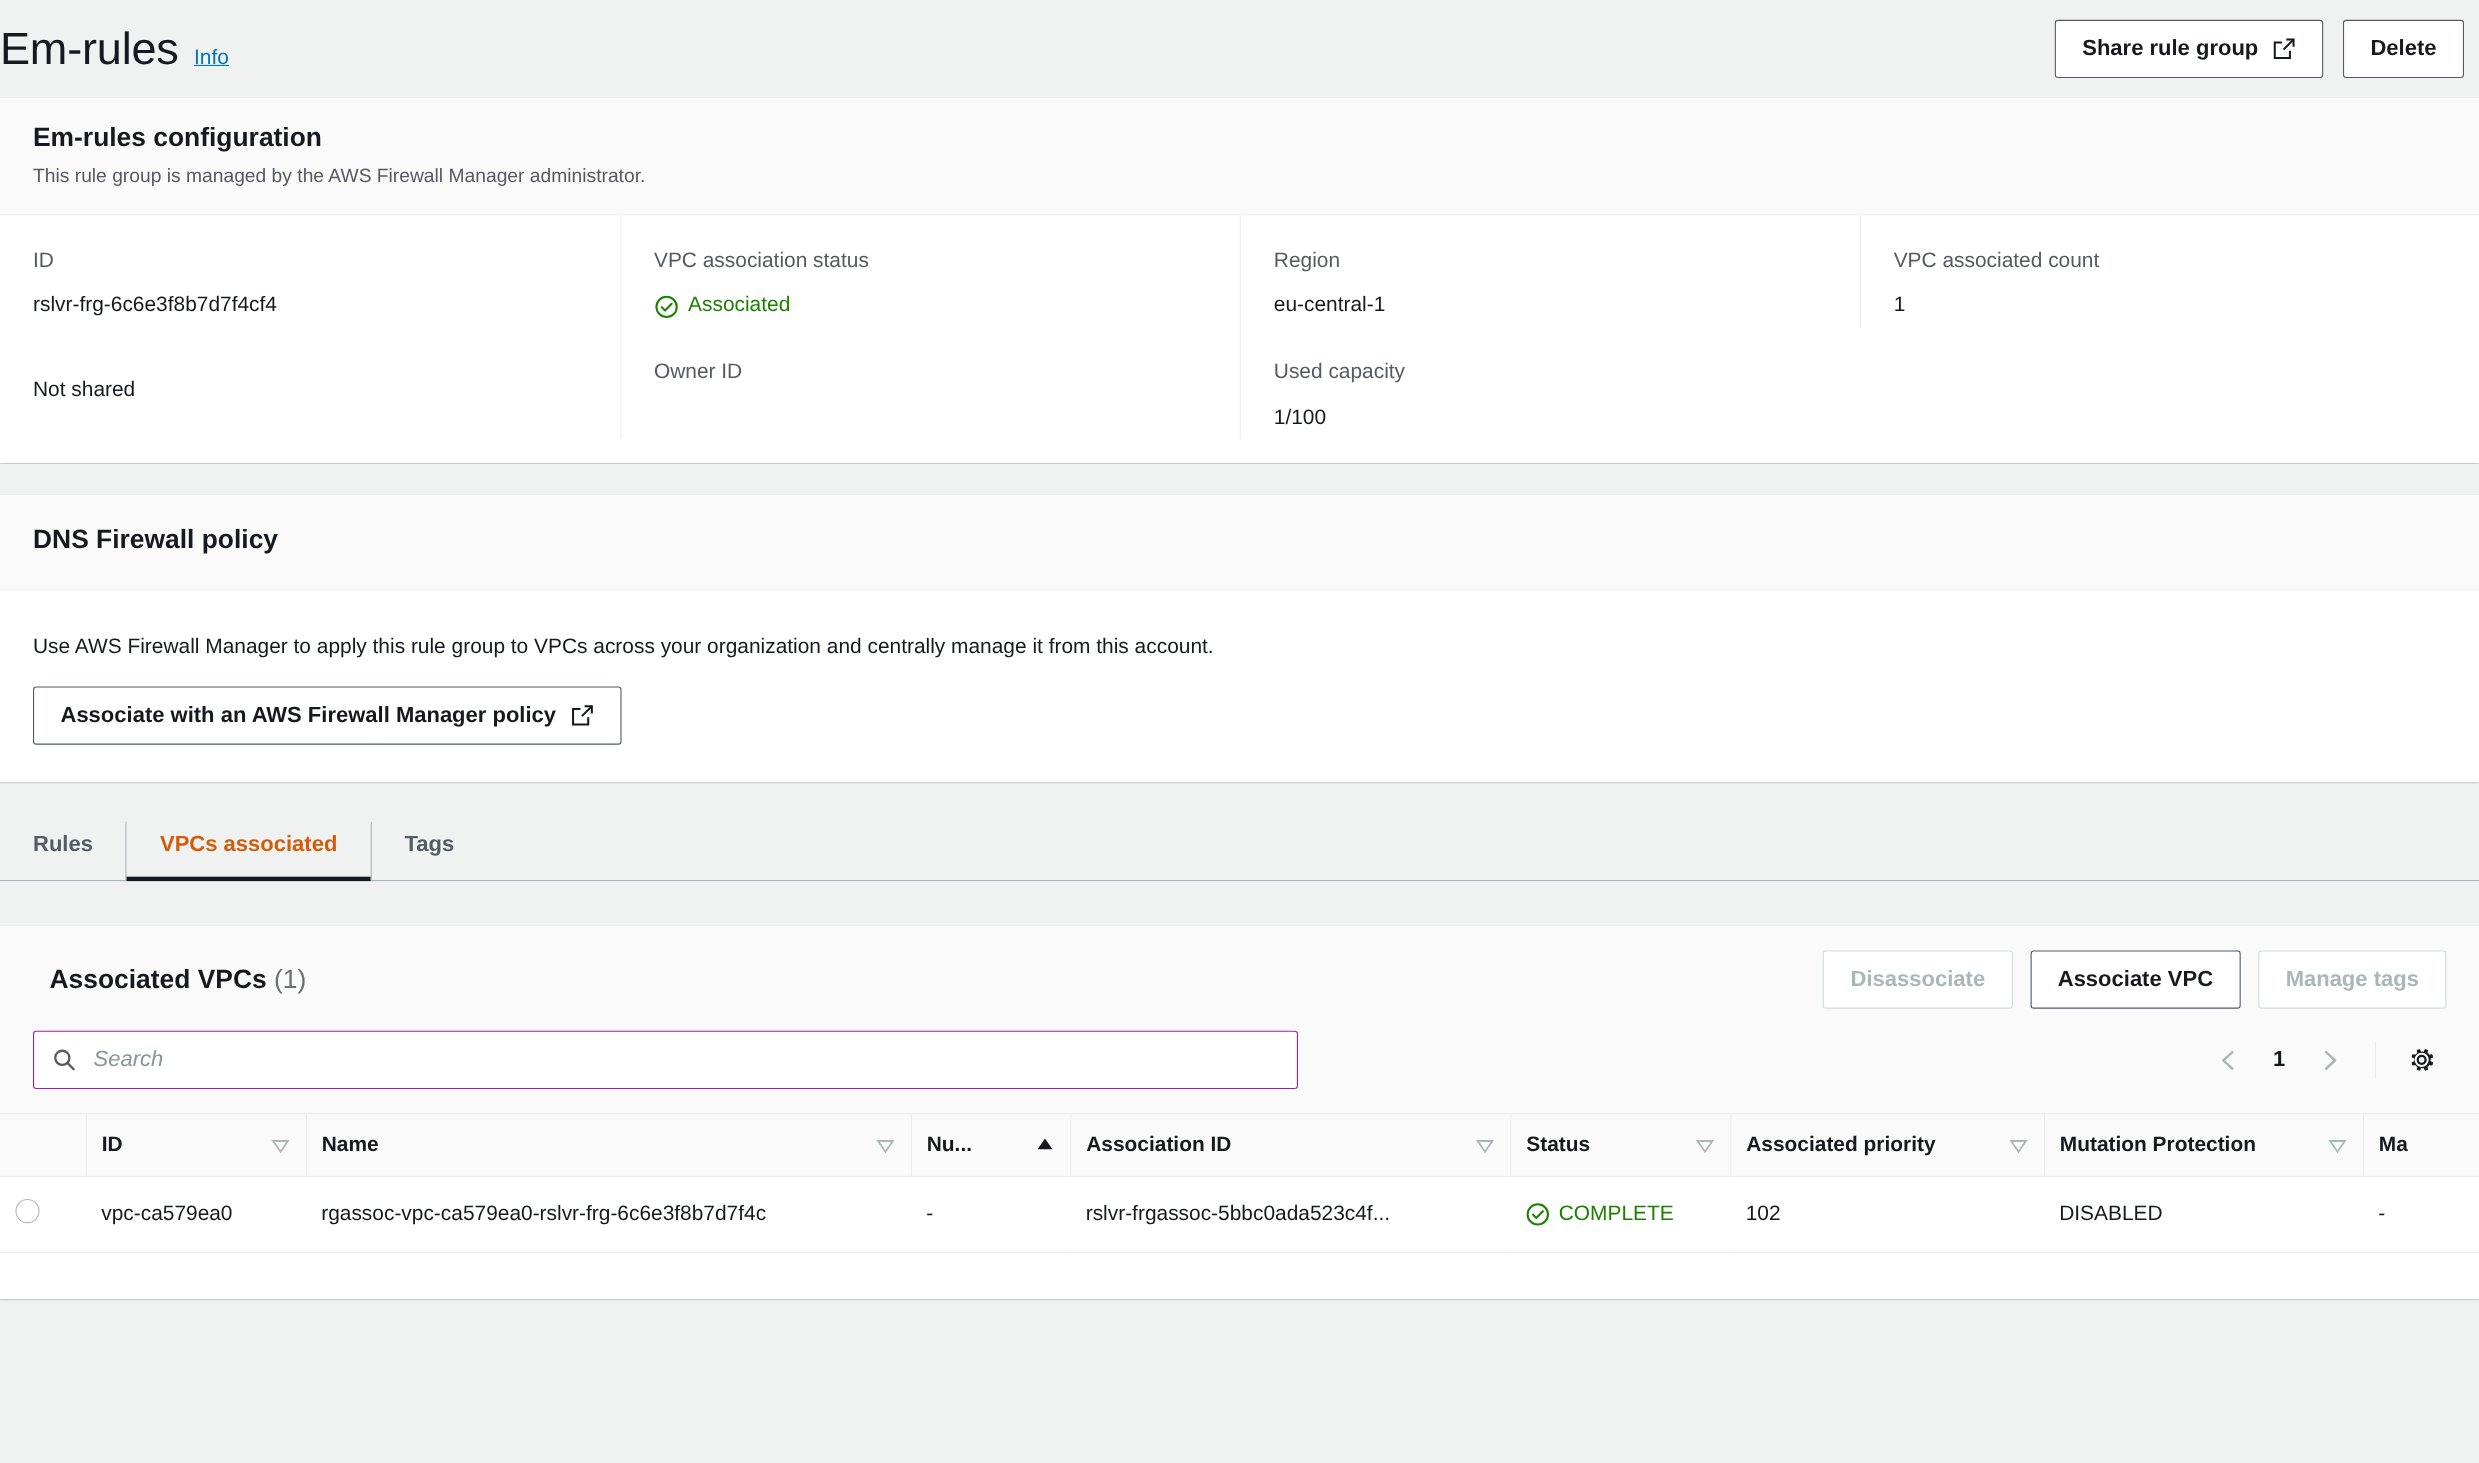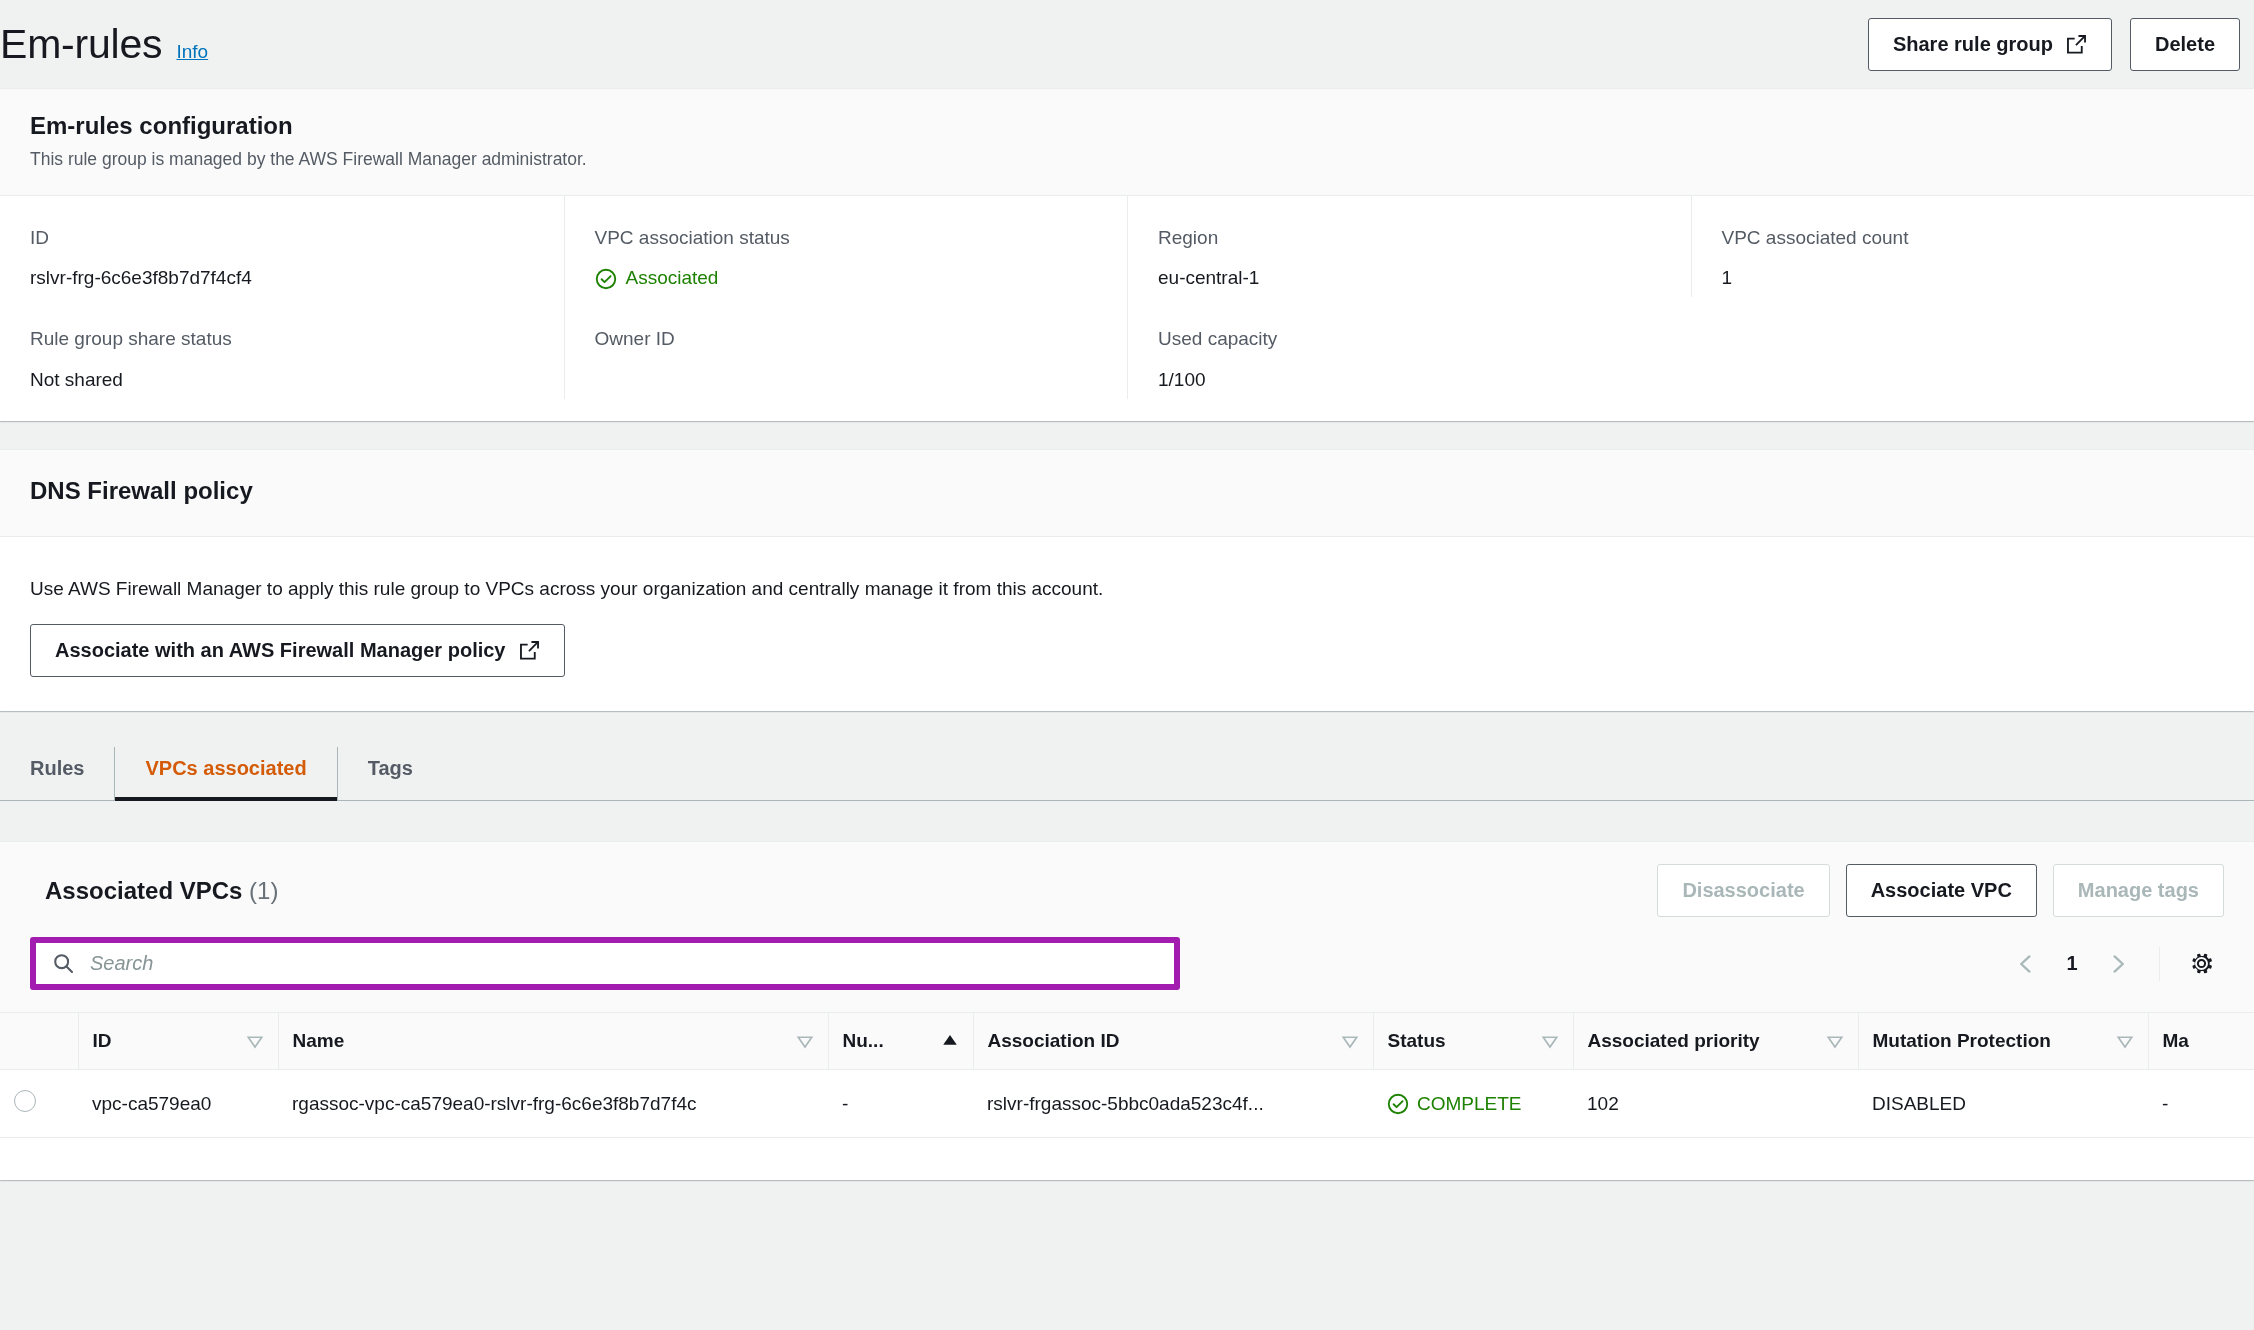--- a/index.html
+++ b/index.html
@@ -201,21 +201,21 @@
     padding: 20px 30px 22px 30px;
     background: #fafafa;
     gap: 20px;
   }
   .search-box {
     position: relative;
     flex: 0 0 1150px;
     max-width: 1150px;
     height: 53px;
     background: #ffffff;
-    border: 6px solid #a21caf;
+    border: 1px solid #a21caf;
     border-radius: 3px;
     display: flex;
     align-items: center;
     padding: 0 16px;
     gap: 13px;
   }
   .search-icon { width: 23px; height: 23px; flex: none; }
   .search-input {
     border: none;
     outline: none;
@@ -349,21 +349,20 @@
       </div>
     </div>
     <div class="detail-cell">
       <div class="detail-label">VPC associated count</div>
       <div class="detail-value">
         <span>1</span>
       </div>
     </div>
 
     <div class="detail-cell first">
-      <div class="detail-label">Rule group share status</div>
       <div class="detail-value">
         <span>Not shared</span>
       </div>
     </div>
     <div class="detail-cell">
       <div class="detail-label">Owner ID</div>
     </div>
     <div class="detail-cell">
       <div class="detail-label">Used capacity</div>
       <div class="detail-value">

